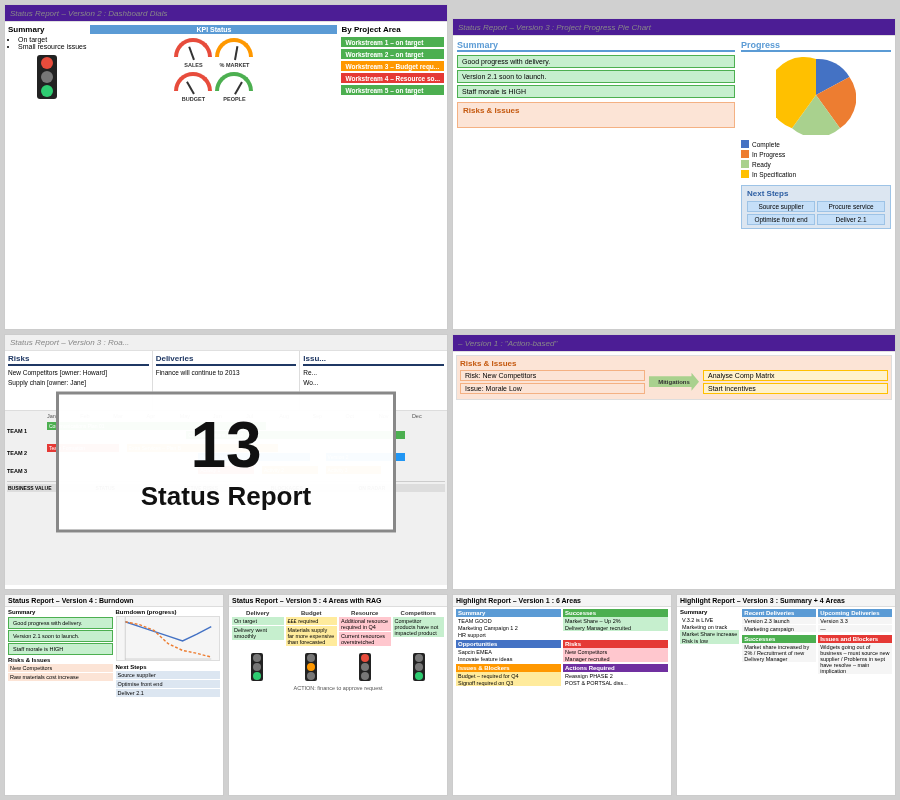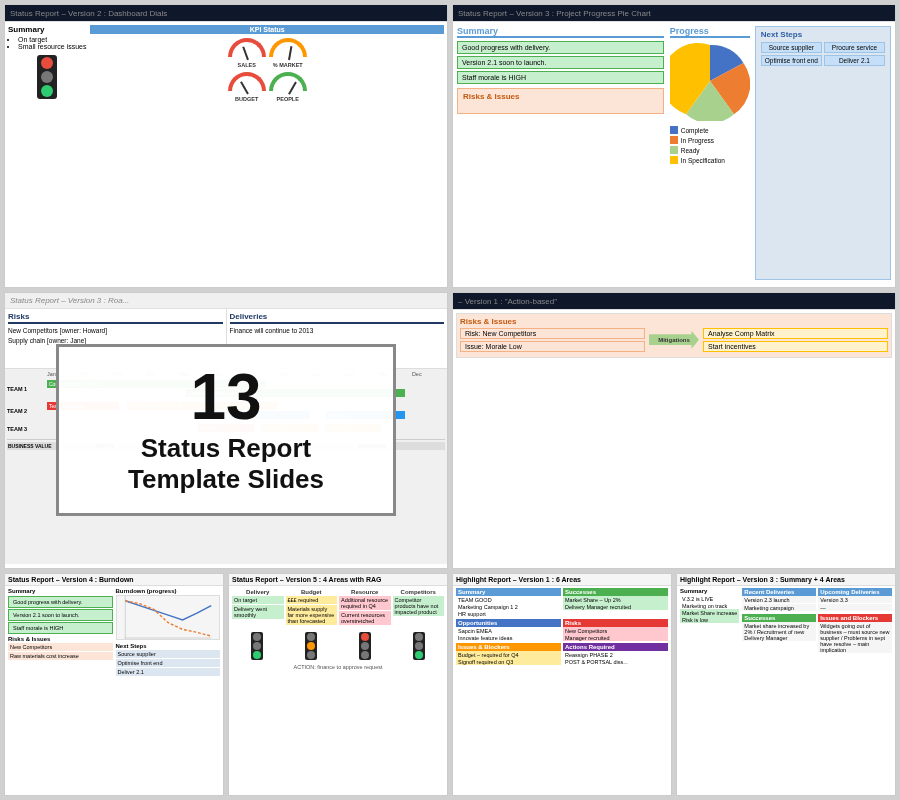--- a/index.html
+++ b/index.html
@@ -30,21 +30,22 @@
       overflow: hidden;
       font-size: 8px;
     }
 
     .slide-title {
       font-size: 9px;
       font-weight: bold;
       color: #333;
       padding: 3px 5px;
       border-bottom: 1px solid #e0e0e0;
-      background: #0f172a;
+      background: #4c1d95;
+      font-style: italic;
     }
     .slide-title span {
       color: #888;
       font-weight: normal;
       font-size: 8px;
     }
 
     
     #slide1 {
       grid-column: 1;
@@ -152,29 +153,30 @@
       font-weight: bold;
     }
     .ws-green { background: #4caf50; }
     .ws-orange { background: #ff9800; }
     .ws-red { background: #e53935; }
 
     
     #slide2 {
       grid-column: 2;
       grid-row: 1;
+      margin-top: 14px;
     }
     .slide2-inner {
       display: flex;
       gap: 6px;
       padding: 4px;
       height: calc(100% - 20px);
     }
     .s2-left { flex: 1; }
-    .s2-right { min-width: 150px; display: flex; flex-direction: row; gap: 5px; }
+    .s2-right { min-width: 150px; display: flex; flex-direction: column; gap: 5px; }
 
     .s2-summary-box {
       margin-bottom: 4px;
     }
     .s2-summary-box .sec-title {
       font-size: 9px;
       font-weight: bold;
       color: #5b9bd5;
       border-bottom: 2px solid #5b9bd5;
       margin-bottom: 3px;
@@ -531,20 +533,28 @@
           <div class="dial-wrap">
             <div class="dial">
               <div class="dial-arc" style="border-color: #4caf50;"></div>
               <div class="dial-needle" style="transform: rotate(30deg);"></div>
             </div>
             <div class="dial-label">PEOPLE</div>
           </div>
         </div>
       </div>
 
+      <div class="s1-byproject">
+        <div class="bp-title">By Project Area</div>
+        <div class="ws-row ws-green">Workstream 1 – on target</div>
+        <div class="ws-row ws-green">Workstream 2 – on target</div>
+        <div class="ws-row ws-orange">Workstream 3 – Budget requ...</div>
+        <div class="ws-row ws-red">Workstream 4 – Resource so...</div>
+        <div class="ws-row ws-green">Workstream 5 – on target</div>
+      </div>
     </div>
   </div>
 
   <div class="slide" id="slide2">
     <div class="slide-title">
       <span>Status Report</span>
       <span>– Version 3 : Project Progress Pie Chart</span>
     </div>
     <div class="slide2-inner">
       <div class="s2-left">
@@ -613,20 +623,25 @@
 
     <div class="slide3-inner" style="height:60px; border-bottom:1px solid #ddd;">
       <div class="s3-col">
         <div class="s3-col-title">Risks</div>
         <div class="s3-item">New Competitors [owner: Howard]</div>
         <div class="s3-item">Supply chain [owner: Jane]</div>
       </div>
       <div class="s3-col">
         <div class="s3-col-title">Deliveries</div>
         <div class="s3-item">Finance will continue to 2013</div>
+      </div>
+      <div class="s3-col">
+        <div class="s3-col-title">Issu...</div>
+        <div class="s3-item">Re...</div>
+        <div class="s3-item">Wo...</div>
       </div>
     </div>
 
     <div class="gantt-area" style="height: calc(100% - 80px); overflow:hidden;">
 
       <div style="display:flex; font-size:5.5px; color:#555; margin-bottom:3px; padding-left:40px;">
         <span style="flex:1">Jan</span>
         <span style="flex:1">Feb</span>
         <span style="flex:1">Mar</span>
         <span style="flex:1">Apr</span>
@@ -675,21 +690,20 @@
           <span style="flex:1">BLOCKAGES</span>
           <span style="flex:1">ON RADAR</span>
         </div>
       </div>
     </div>
 
     <div class="overlay-box">
       <div class="overlay-number">13</div>
       <div class="overlay-text">
         <span>Status Report</span><br>
-        <span>Template Slides</span>
       </div>
     </div>
   </div>
 
   <div class="slide" id="slide4">
     <div class="slide-title">
       <span>– Version 1 : "Action-based"</span>
     </div>
     <div class="slide4-inner">
 

